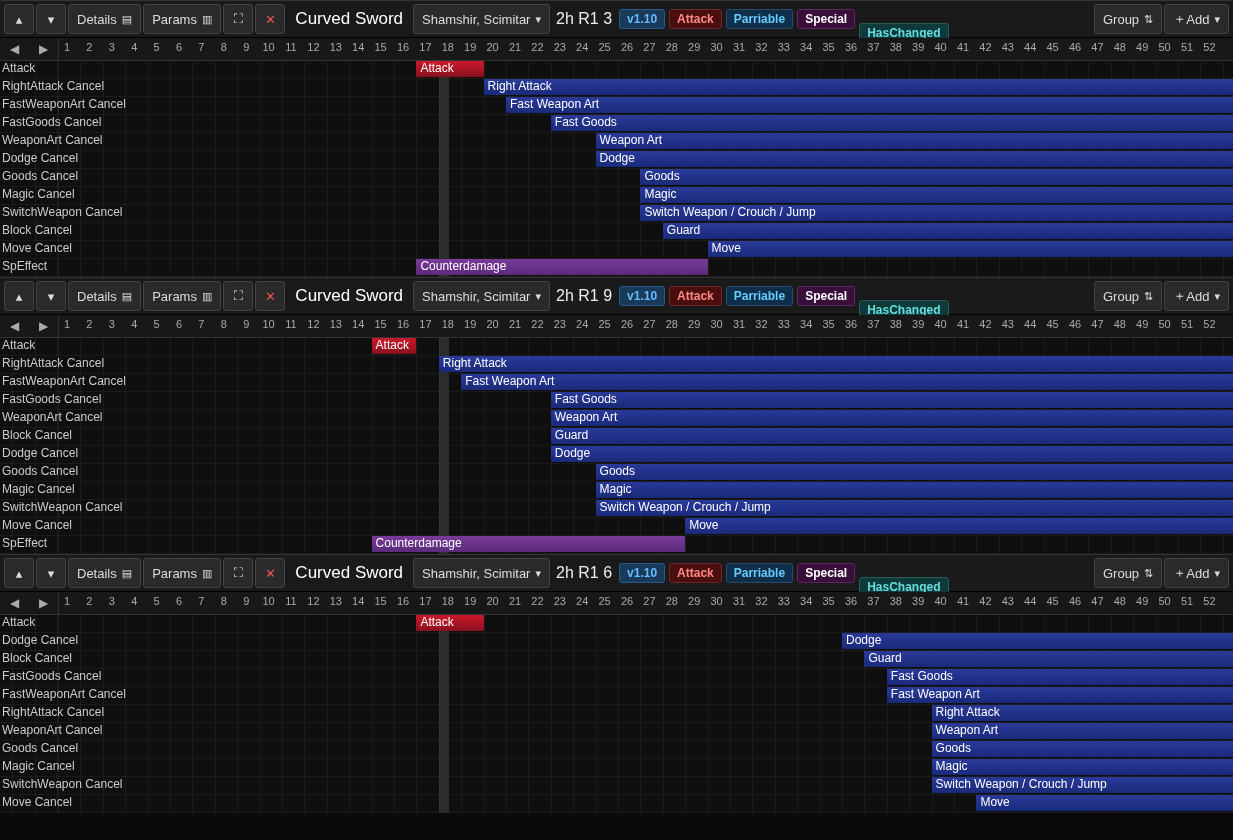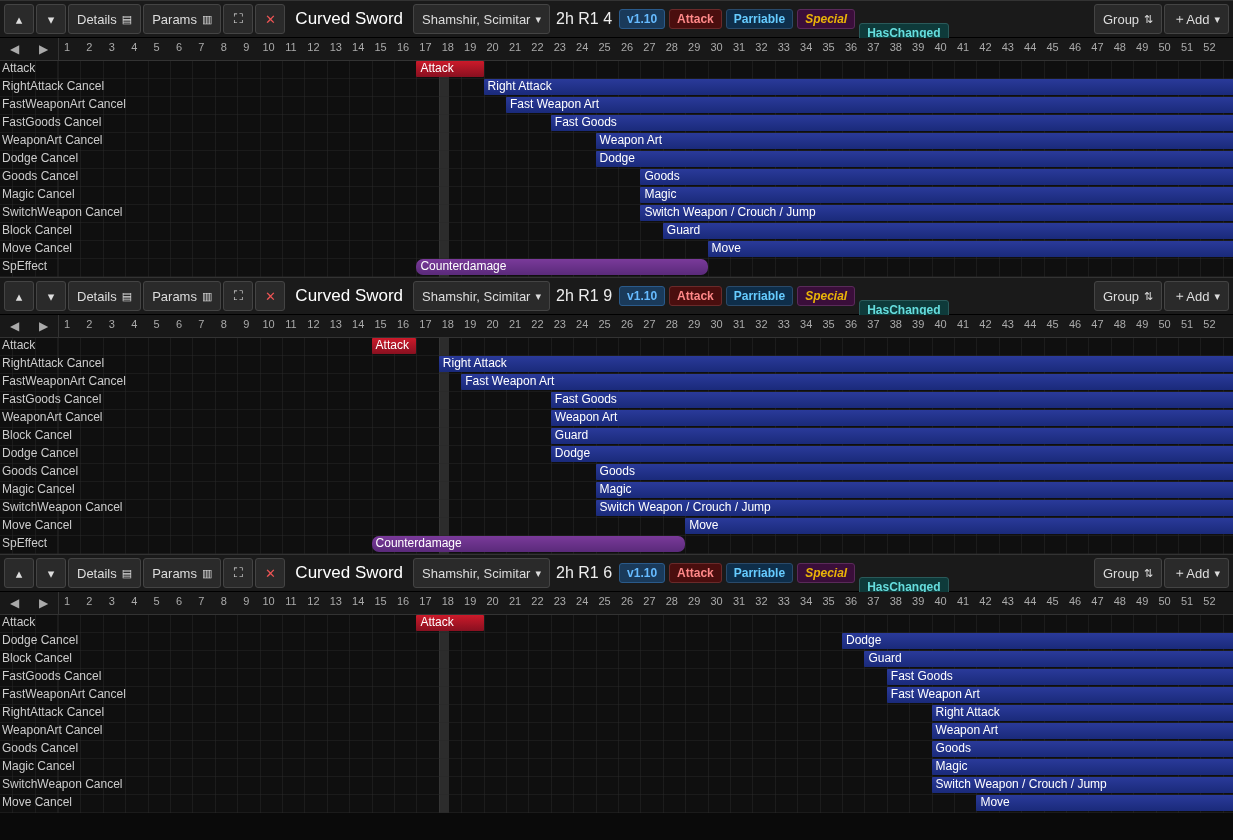--- a/index.html
+++ b/index.html
@@ -58,21 +58,21 @@
   padding: 2px 7px;
   border-radius: 3px;
   font-size: 12px;
   font-weight: 600;
   margin: 0 1px;
   white-space: nowrap;
 }
 .tag.ver { background: #1a3a5a; color: #6bf; border: 1px solid #2a5a8a; }
 .tag.attack { background: #4a0e0e; color: #f88; border: 1px solid #6a2a2a; }
 .tag.parriable { background: #0e2e4a; color: #6cf; border: 1px solid #2a4a6a; }
-.tag.special { background: #3a0e3a; color: #eab308; border: 1px solid #5a2a5a; font-style: italic; }
+.tag.special { background: #3a0e3a; color: #ffffff; border: 1px solid #5a2a5a; }
 .tag.changed { background: #0e3a3a; color: #6dd; border: 1px solid #2a5a5a; margin-top: 27px; }
 .spacer { flex: 1; }
 .ruler {
   display: flex;
   height: 22px;
   background: #181818;
   border-bottom: 1px solid #333;
   position: relative;
   align-items: center;
 }
@@ -126,21 +126,21 @@
   font-size: 12px;
   color: #fff;
   padding: 0 4px;
   box-sizing: border-box;
   overflow: hidden;
   white-space: nowrap;
   border-radius: 1px;
 }
 .bar.red { background: linear-gradient(to bottom, #cc1a2a, #881020); }
 .bar.blue { background: linear-gradient(to bottom, #2a3a9a, #1a2a7a); }
-.bar.purple { background: linear-gradient(to bottom, #7a3a9a, #5a2a7a); border-radius: 7px; }
+.bar.purple { background: linear-gradient(to bottom, #7a3a9a, #5a2a7a); }
 .vline {
   position: absolute;
   top: 0;
   bottom: 0;
   width: 10px;
   background: rgba(100,100,100,0.35);
   z-index: 0;
 }
 </style>
 </head>
@@ -167,21 +167,21 @@
           <span>⛶</span>
         </div>
     <div class="btn sq red">
           <span>✕</span>
         </div>
     <div class="title">Curved Sword</div>
     <div class="btn">
           <span>Shamshir, Scimitar</span>
           <span class="ic">▾</span>
         </div>
-    <div class="subtitle">2h R1 4</div>
+    <div class="subtitle">2h R1 3</div>
     <span class="tag ver">v1.10</span>
     <span class="tag attack">Attack</span>
     <span class="tag parriable">Parriable</span>
     <span class="tag special">Special</span>
     <span class="tag changed">HasChanged</span>
     <div class="spacer"></div>
     <div class="btn">
           <span>Group</span>
           <span class="ic">⇅</span>
         </div>

